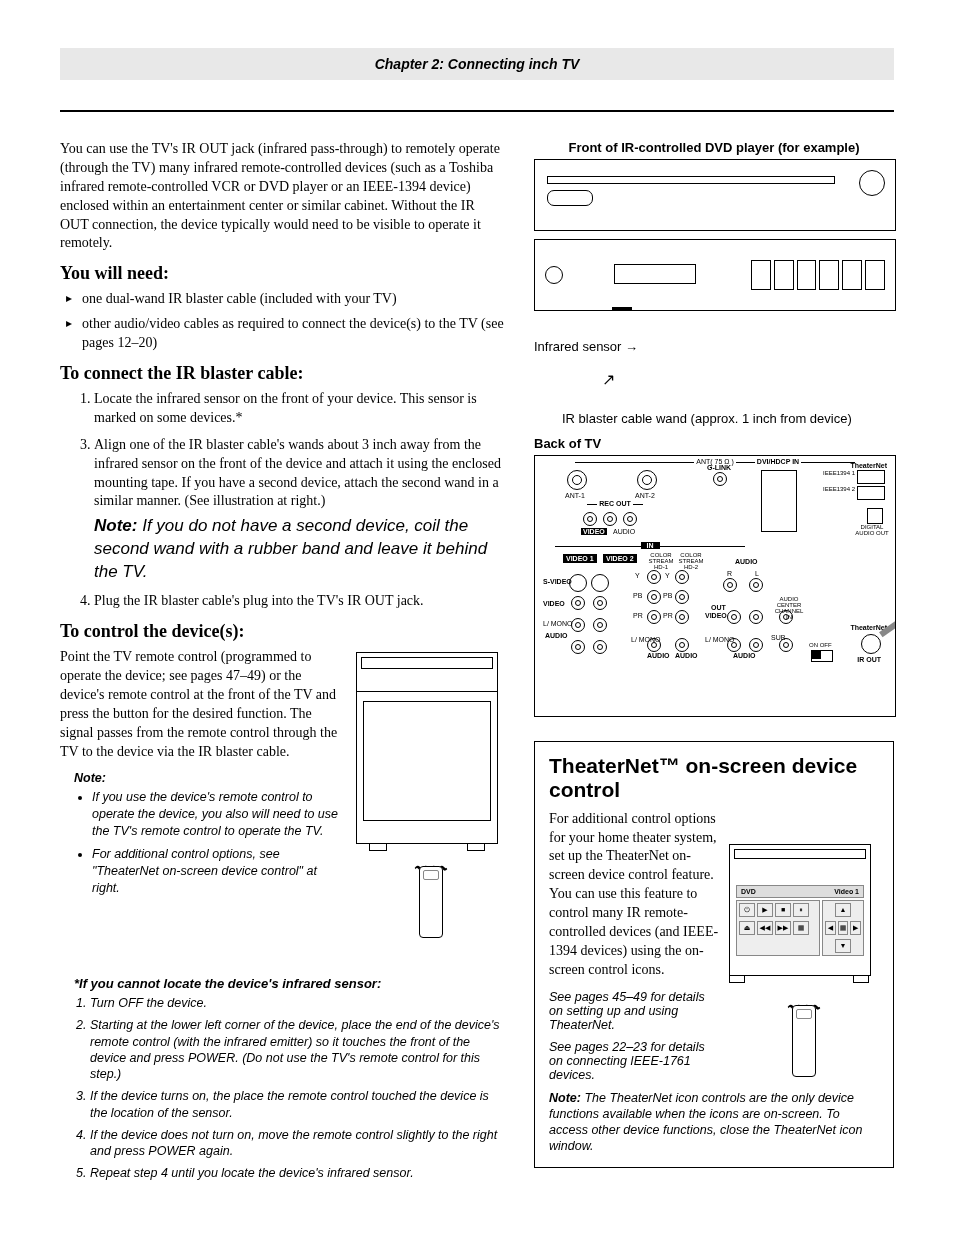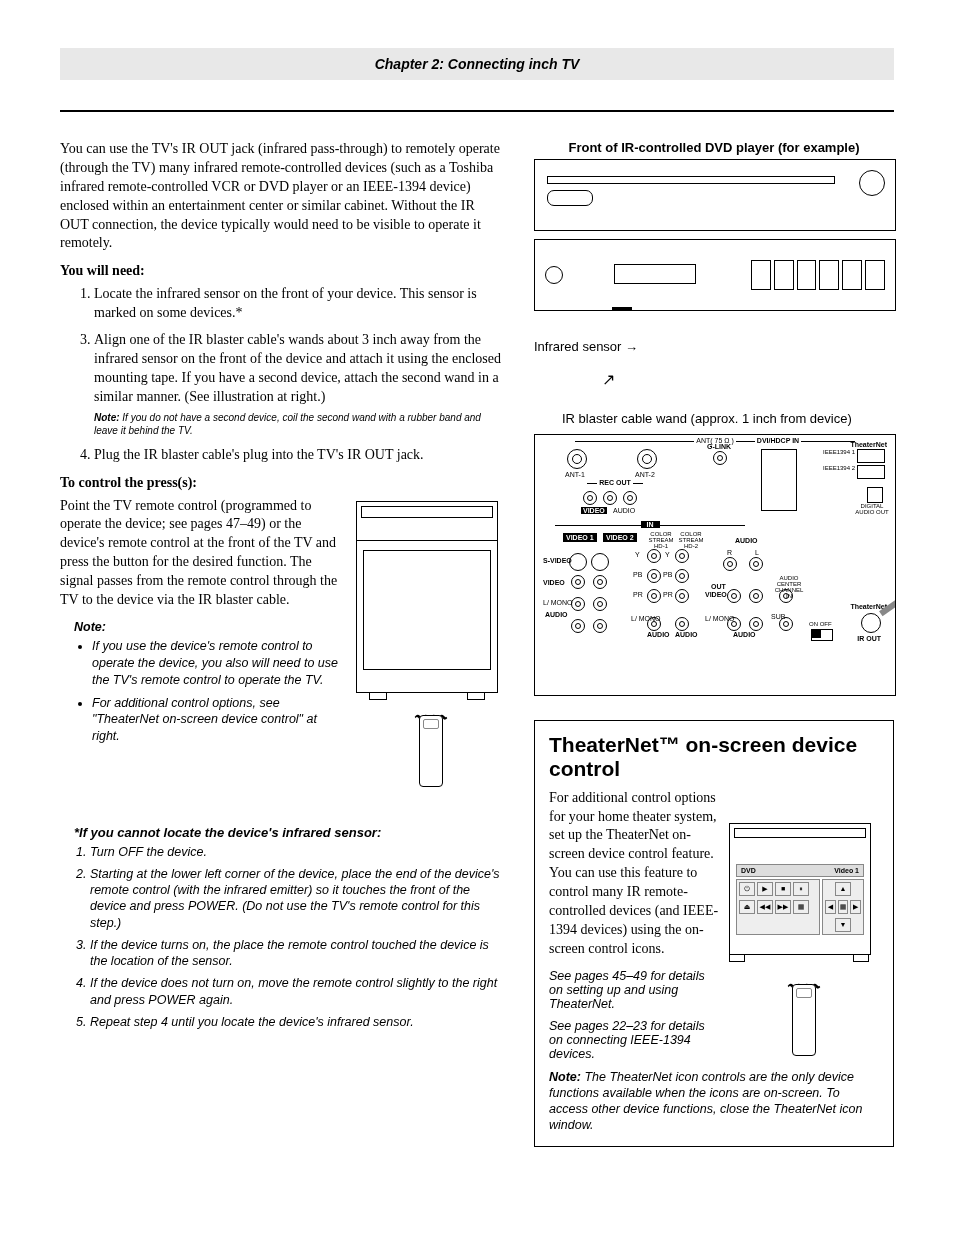--- a/index.html
+++ b/index.html
@@ -38,27 +38,27 @@
     border-top: 2px solid #000;
     margin: 0 0 28px 0;
   }
   .columns {
     display: flex;
     gap: 28px;
   }
   .col-left { flex: 1; }
   .col-right { width: 360px; }
   p { font-size: 14px; line-height: 1.35; margin: 0 0 10px 0; }
-  .bold-line { font-weight: bold; font-size: 14px; margin: 10px 0 6px 0; }
+  .bold-line { font-weight: bold; font-size: 18px; margin: 10px 0 6px 0; }
   ul.arrow-list { list-style: none; padding: 0 0 0 22px; margin: 4px 0 10px 0; }
   ul.arrow-list li { position: relative; font-size: 14px; line-height: 1.35; margin-bottom: 6px; }
   ul.arrow-list li::before { content: "▸"; position: absolute; left: -16px; top: 0; font-size: 12px; }
   ol.num-list { padding-left: 34px; margin: 4px 0 10px 0; }
   ol.num-list li { font-size: 14px; line-height: 1.35; margin-bottom: 8px; }
-  .inline-note { font-style: italic; font-family: Arial, Helvetica, sans-serif; font-size: 10px; line-height: 1.35; margin: 4px 0 8px 0; }
+  .inline-note { font-style: italic; font-family: Arial, Helvetica, sans-serif; font-size: 17px; line-height: 1.35; margin: 4px 0 8px 0; }
   .inline-note .nb { font-weight: bold; }
   .note-block { font-family: Arial, Helvetica, sans-serif; font-style: italic; font-size: 12.5px; margin-left: 14px; }
   .note-block .nb { font-weight: bold; }
   .note-block ul { list-style: disc; padding-left: 18px; margin: 4px 0; }
   .note-block ul li { margin-bottom: 6px; line-height: 1.35; }
   .sensor-heading { font-family: Arial, Helvetica, sans-serif; font-style: italic; font-weight: bold; font-size: 13px; margin: 8px 0 4px 14px; }
   ol.sensor-steps { font-family: Arial, Helvetica, sans-serif; font-style: italic; font-size: 12.5px; padding-left: 30px; margin: 0 0 0 0; }
   ol.sensor-steps li { margin-bottom: 6px; line-height: 1.3; }
   .control-wrap { overflow: auto; }
   .ill-small { float: right; width: 150px; height: 320px; margin-left: 10px; }
@@ -110,34 +110,39 @@
 
   <hr class="title-rule">
 
   <div class="columns">
 
     <div class="col-left">
 
       <p>You can use the TV's IR OUT jack (infrared pass-through) to remotely operate (through the TV) many infrared remote-controlled devices (such as a Toshiba infrared remote-controlled VCR or DVD player or an IEEE-1394 device) enclosed within an entertainment center or similar cabinet. Without the IR OUT connection, the device typically would need to be visible to operate it remotely.</p>
 
       <div class="bold-line">You will need:</div>
-
+      <ul class="arrow-list">
+        <li>one dual-wand IR blaster cable (included with your TV)</li>
+        <li>other audio/video cables as required to connect the device(s) to the TV (see pages 12–20)</li>
+      </ul>
+
+      <div class="bold-line">To connect the IR blaster cable:</div>
       <ol class="num-list">
         <li value="1">Locate the infrared sensor on the front of your device. This sensor is marked on some devices.*</li>
         <li value="3">
           <span>Align one of the IR blaster cable's wands about 3 inch away from the infrared sensor on the front of the device and attach it using the enclosed mounting tape. If you have a second device, attach the second wand in a similar manner. (See illustration at right.)</span>
           <div class="inline-note">
             <span class="nb">Note:</span>
             <span>If you do not have a second device, coil the second wand with a rubber band and leave it behind the TV.</span>
           </div>
         </li>
         <li value="4">Plug the IR blaster cable's plug into the TV's IR OUT jack.</li>
       </ol>
 
-      <div class="bold-line">To control the press(s):</div>
+      <div class="bold-line">To control the device(s):</div>
 
       <div class="control-wrap">
         <div class="ill-small">
           <div class="tv-cab">
             <div class="top"></div>
             <div class="top2"></div>
             <div class="screen"></div>
             <div class="feet">
                 <div></div>
                 <div></div>
@@ -194,20 +199,21 @@
       <div class="sensor-arrow" style="position:relative;">
         <span>Infrared sensor</span> <span>→</span>
         <span style="position:absolute; left:78px; top:-38px; font-size:10px;">▬▬</span>
       </div>
 
       <div class="wand-note">
         <span style="font-size:16px; position:relative; left:40px; top:-20px;">↗</span><br>
         <span>IR blaster cable wand (approx. 1 inch from device)</span>
       </div>
 
+      <div class="backtv-label">Back of TV</div>
       <div class="backtv-box">
 
         <div style="position:absolute; top:6px; left:40px; right:40px; border-top:1px solid #000; text-align:center;"><span style="background:#fff; padding:0 2px; position:relative; top:-5px;">ANT( 75 Ω )</span></div>
         <div class="rf" style="top:14px; left:32px;"></div>
         <div class="rf" style="top:14px; left:102px;"></div>
         <div style="position:absolute; top:36px; left:30px;">ANT-1</div>
         <div style="position:absolute; top:36px; left:100px;">ANT-2</div>
         <div style="position:absolute; top:8px; left:172px; font-weight:bold;">G-LINK</div>
         <div style="position:absolute; top:16px; left:178px;" class="jack"></div>
         <div style="position:absolute; top:6px; left:218px; border-top:1px solid #000; width:50px; text-align:center;"><span style="background:#fff; padding:0 2px; position:relative; top:-5px; font-weight:bold;">DVI/HDCP IN</span></div>
@@ -346,21 +352,21 @@
                 <div style="width:14px; height:6px; border:1px solid #000; border-top:none;"></div>
                 <div style="width:14px; height:6px; border:1px solid #000; border-top:none;"></div>
               </div>
             <div class="remote-below">
               <div class="remote-signal">〰〰</div>
               <div class="remote-body"></div>
             </div>
           </div>
           <p>For additional control options for your home theater system, set up the TheaterNet on-screen device control feature. You can use this feature to control many IR remote-controlled devices (and IEEE-1394 devices) using the on-screen control icons.</p>
           <div class="see">See pages 45–49 for details on setting up and using TheaterNet.</div>
-          <div class="see">See pages 22–23 for details on connecting IEEE-1394 devices.</div>
+          <div class="see">See pages 22–23 for details on connecting IEEE-1761 devices.</div>
           <div class="tnote">
             <span class="nb">Note:</span>
             <span>The TheaterNet icon controls are the only device functions available when the icons are on-screen. To access other device functions, close the TheaterNet icon window.</span>
           </div>
         </div>
       </div>
 
     </div>
   </div>
 

